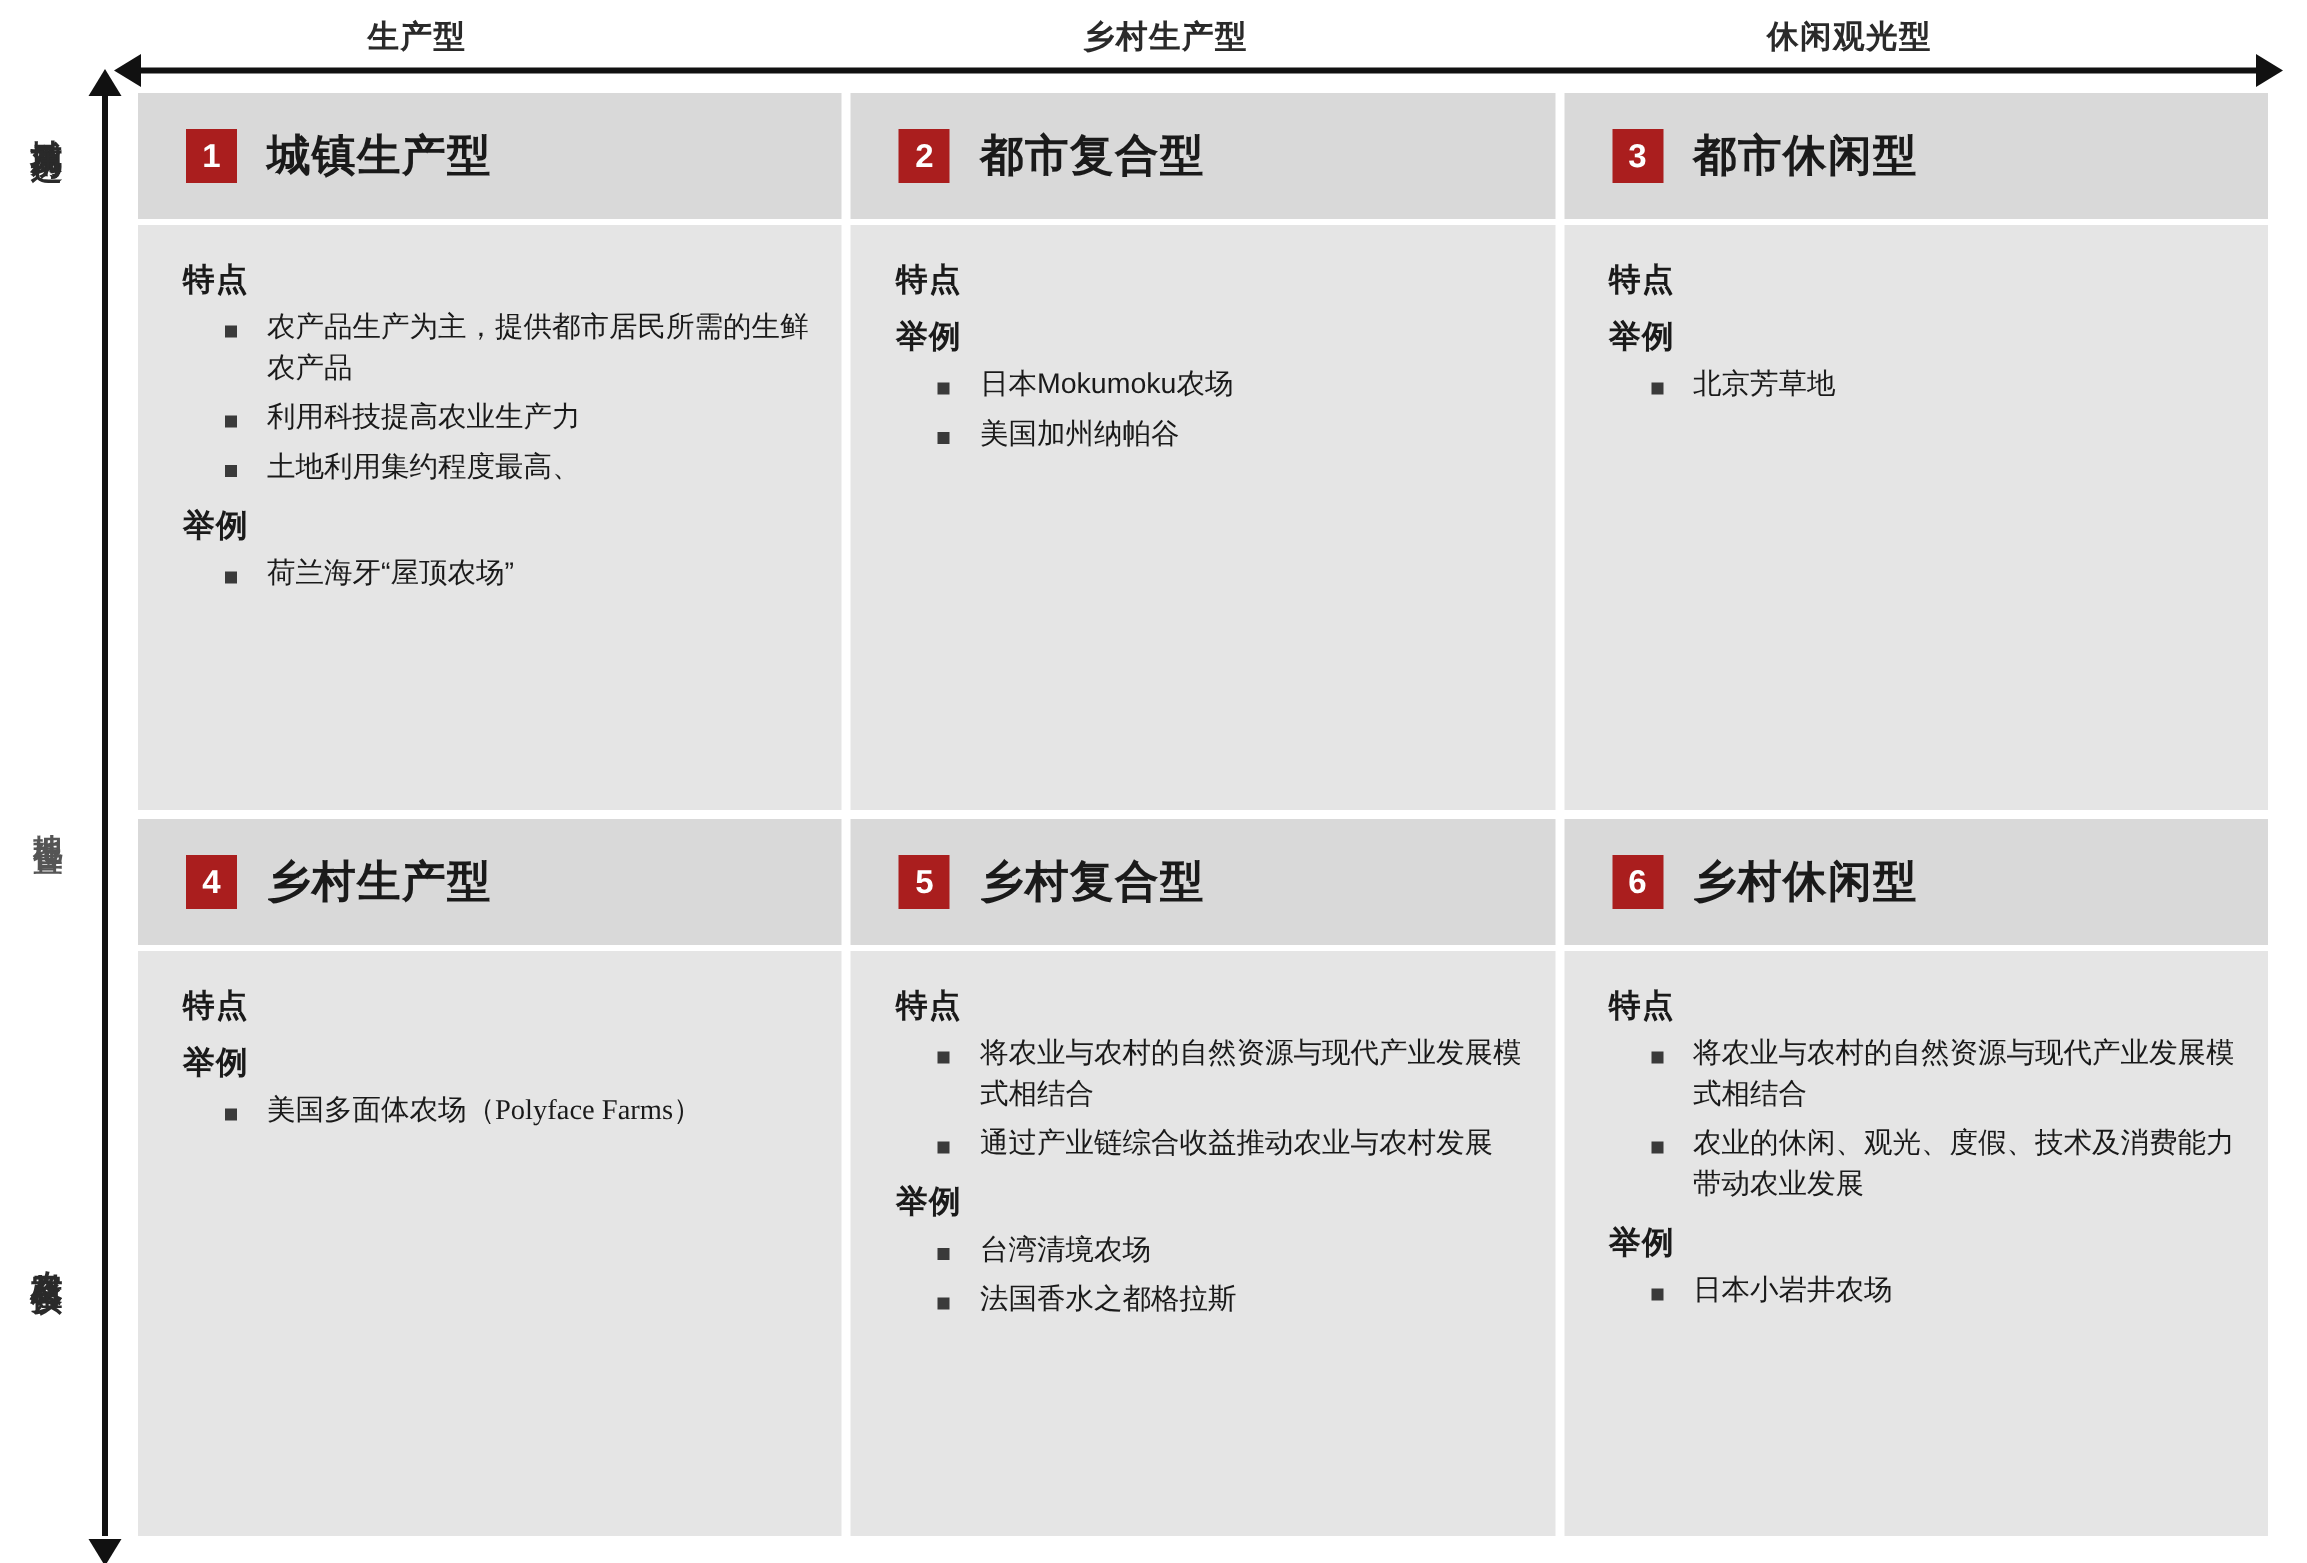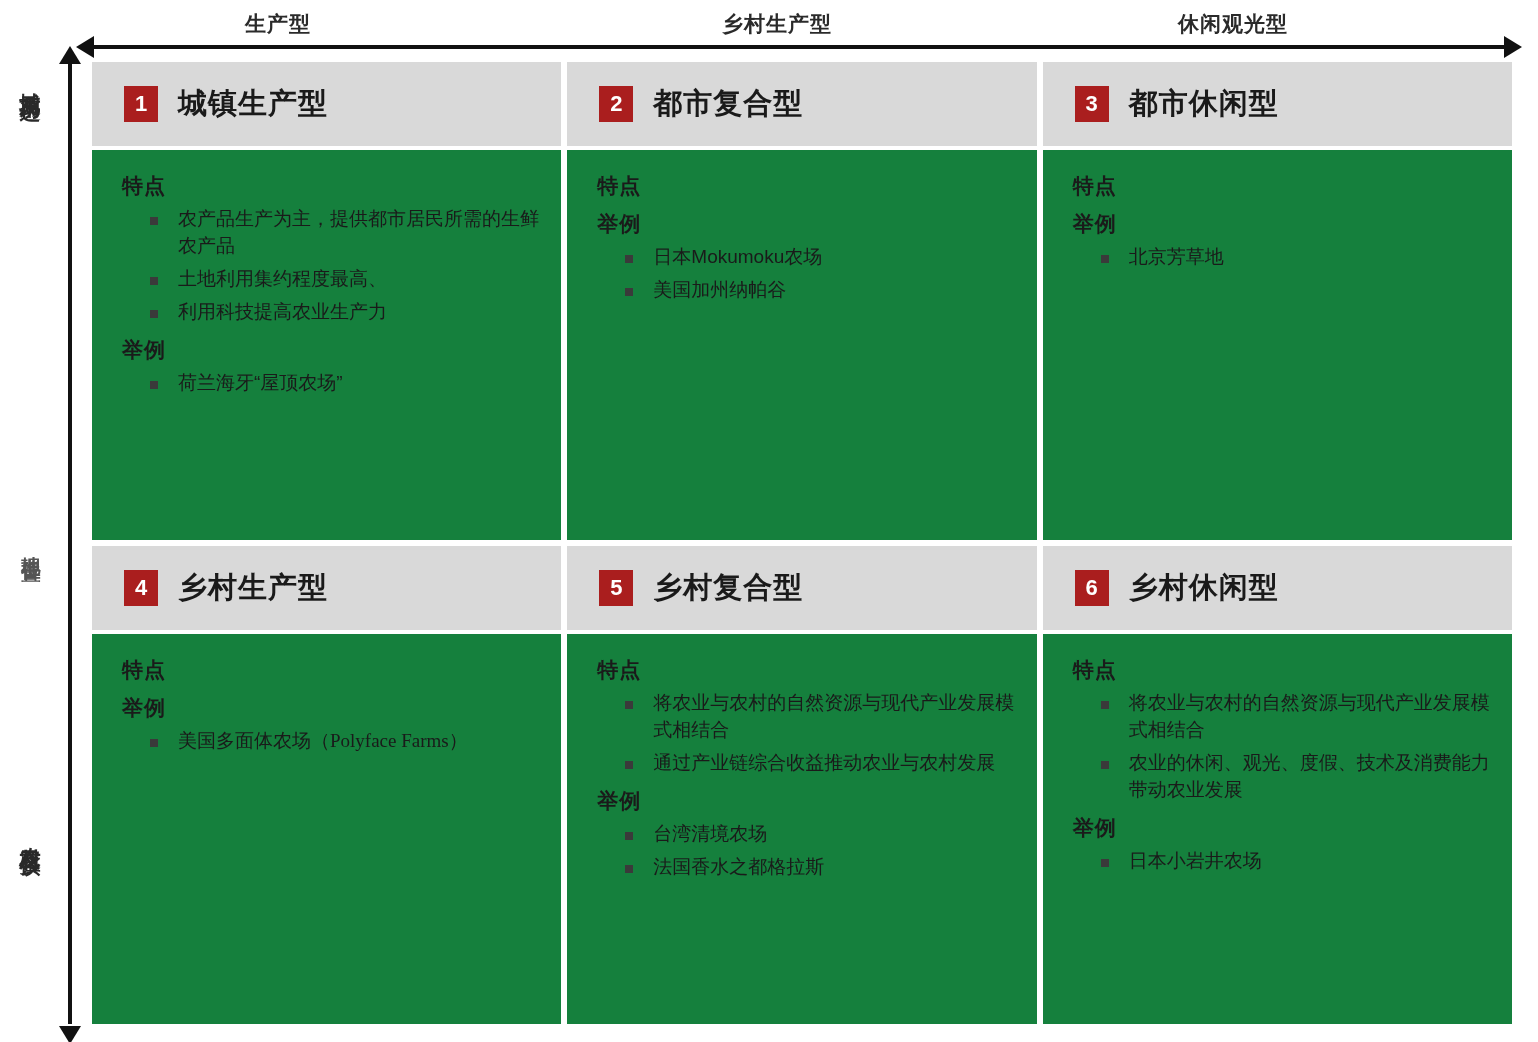--- a/index.html
+++ b/index.html
@@ -142,21 +142,21 @@
     margin-right: 20px;
     flex: 0 0 auto;
   }
   .cell-title {
     font-size: 29px;
     font-weight: bold;
     color: #1a1a1a;
     letter-spacing: 1px;
   }
   .cell-body {
-    background: #15803d;
+    background: #e5e5e5;
     flex: 1 1 auto;
     margin-top: 4px;
     padding: 22px 16px 18px 30px;
     box-sizing: border-box;
     overflow: hidden;
   }
   .sec-label {
     font-size: 21px;
     font-weight: bold;
     color: #1a1a1a;
@@ -218,22 +218,22 @@
 
   <div class="cell">
     <div class="cell-head">
       <div class="badge">1</div>
       <div class="cell-title">城镇生产型</div>
     </div>
     <div class="cell-body">
       <div class="sec-label">特点</div>
       <ul class="bullets">
         <li>农产品生产为主，提供都市居民所需的生鲜农产品</li>
+        <li>利用科技提高农业生产力</li>
         <li>土地利用集约程度最高、</li>
-        <li>利用科技提高农业生产力</li>
       </ul>
       <div class="sec-label second">举例</div>
       <ul class="bullets">
         <li>荷兰海牙“屋顶农场”</li>
       </ul>
     </div>
   </div>
 
   <div class="cell">
     <div class="cell-head">

